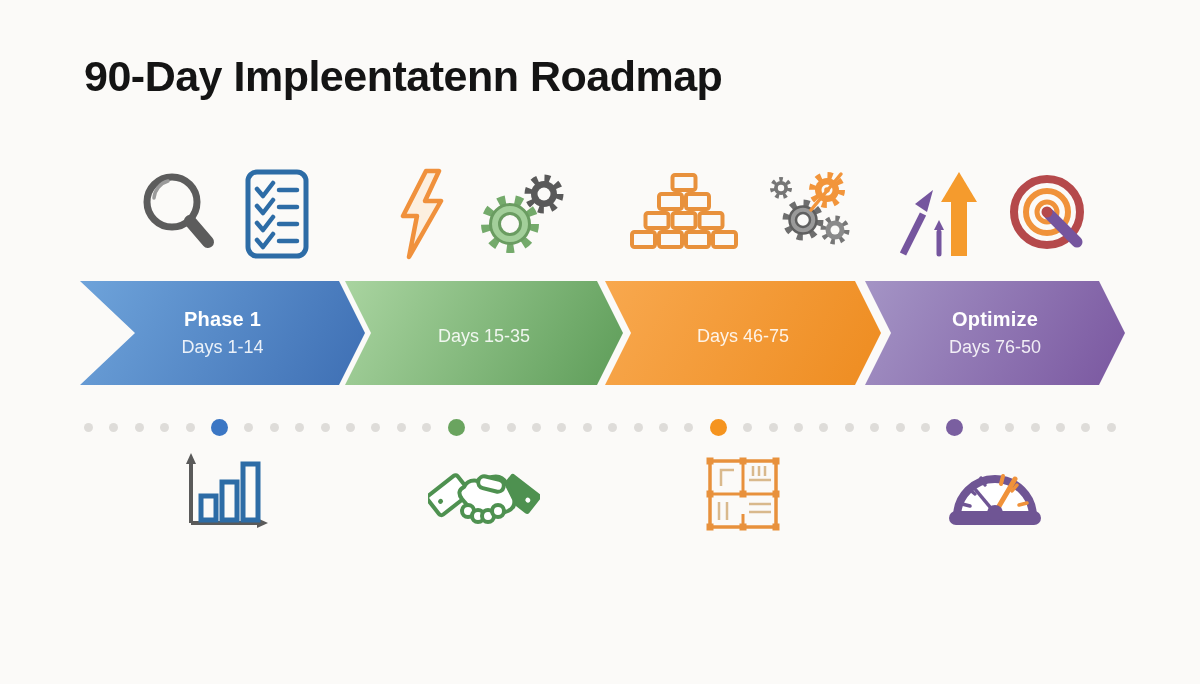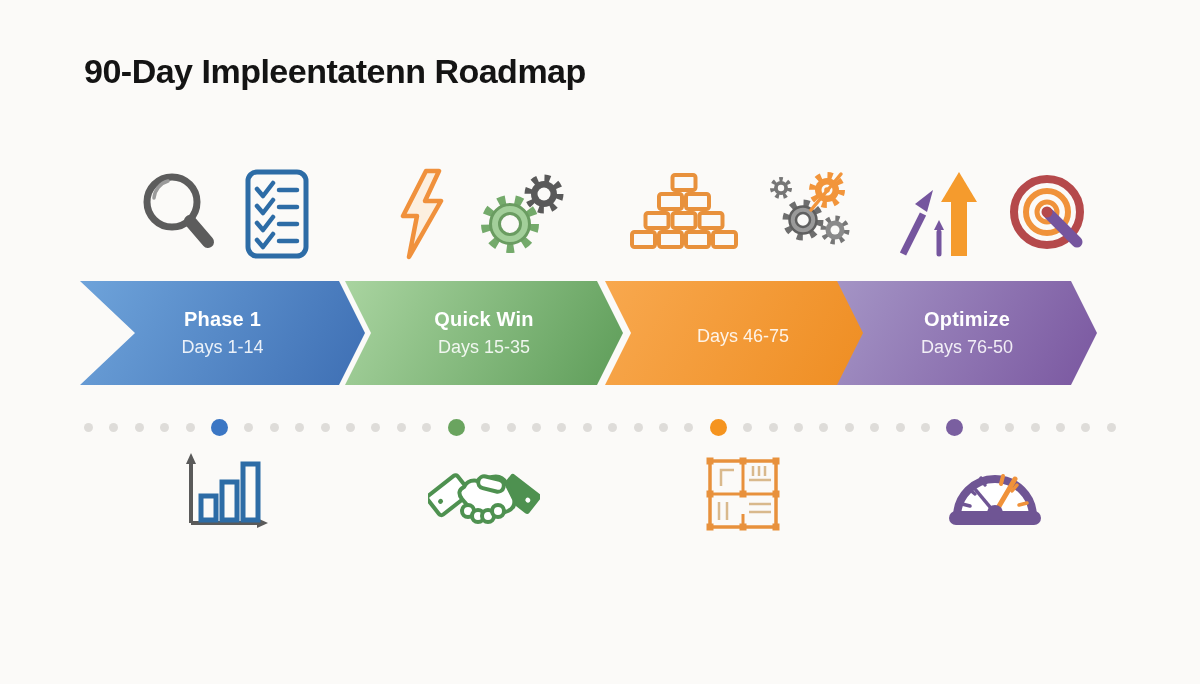--- a/index.html
+++ b/index.html
@@ -6,21 +6,21 @@
   body{
     width:1200px;height:684px;overflow:hidden;
     background:#fbfaf8;
     font-family:"Liberation Sans","DejaVu Sans",sans-serif;
     position:relative;
   }
   .canvas{position:absolute;inset:0;width:1200px;height:684px;}
 
   .title{
     position:absolute;left:84px;top:52px;
-    font-size:34px;font-weight:700;color:#141414;letter-spacing:-0.5px;
+    font-size:43px;font-weight:700;color:#141414;letter-spacing:-0.5px;
     margin:0;
   }
 
   
   .icon-row{
     position:absolute;top:164px;height:100px;
     display:flex;align-items:center;justify-content:center;gap:26px;
   }
   .icon-row svg{display:block;}
 
@@ -153,27 +153,26 @@
       <line x1="46" y1="46" x2="74" y2="74" stroke="#75559e" stroke-width="11" stroke-linecap="round"></line>
       <circle cx="44" cy="44" r="5.5" fill="#b5494b"></circle>
     </svg>
   </div>
 
   <div class="chevron chev-first" style="left: 80px; width: 285px; background: linear-gradient(120deg, rgb(110, 163, 218), rgb(62, 111, 180));">
     <div class="phase-name">Phase 1</div>
     <div class="phase-days">Days 1-14</div>
   </div>
   <div class="chevron chev-mid" style="left: 345px; width: 278px; background: linear-gradient(120deg, rgb(169, 212, 160), rgb(94, 157, 89));">
-    <div class="phase-name">Quick Win</div>
     <div class="phase-days">Days 15-35</div>
   </div>
   <div class="chevron chev-mid" style="left: 605px; width: 276px; background: linear-gradient(120deg, rgb(248, 168, 78), rgb(238, 140, 32));">
     <div class="phase-days">Days 46-75</div>
   </div>
-  <div class="chevron chev-mid" style="left: 837px; width: 260px; background: linear-gradient(120deg, rgb(164, 148, 197), rgb(122, 87, 160));">
+  <div class="chevron chev-mid" style="left: 865px; width: 260px; background: linear-gradient(120deg, rgb(164, 148, 197), rgb(122, 87, 160));">
     <div class="phase-name">Optimize</div>
     <div class="phase-days">Days 76-50</div>
   </div>
 
   <div class="timeline">
       <span class="dot" style="background: rgb(222, 220, 217);"></span>
       <span class="dot" style="background: rgb(222, 220, 217);"></span>
       <span class="dot" style="background: rgb(222, 220, 217);"></span>
       <span class="dot" style="background: rgb(222, 220, 217);"></span>
       <span class="dot" style="background: rgb(222, 220, 217);"></span>

